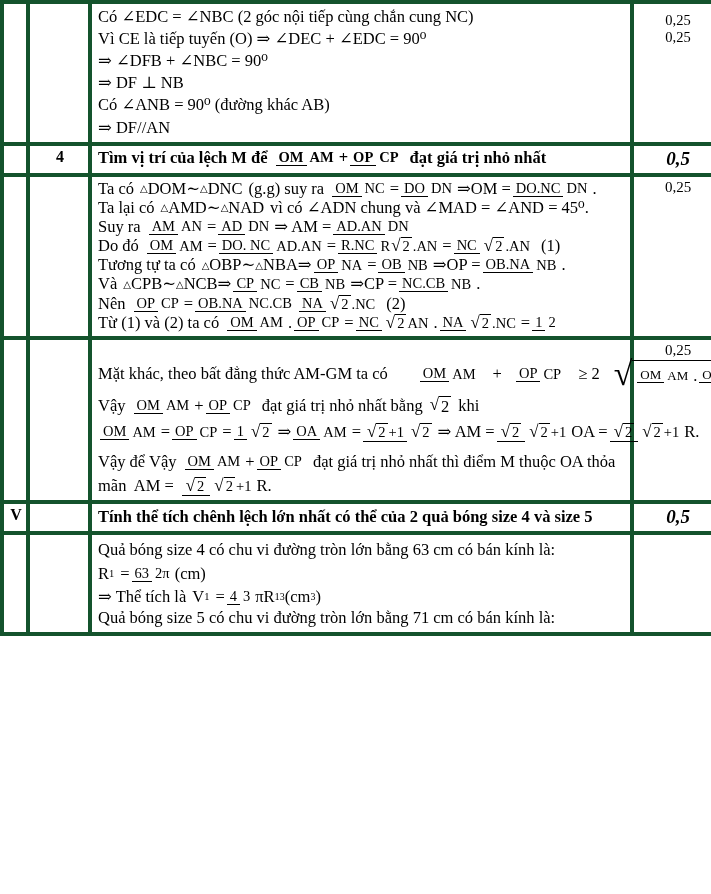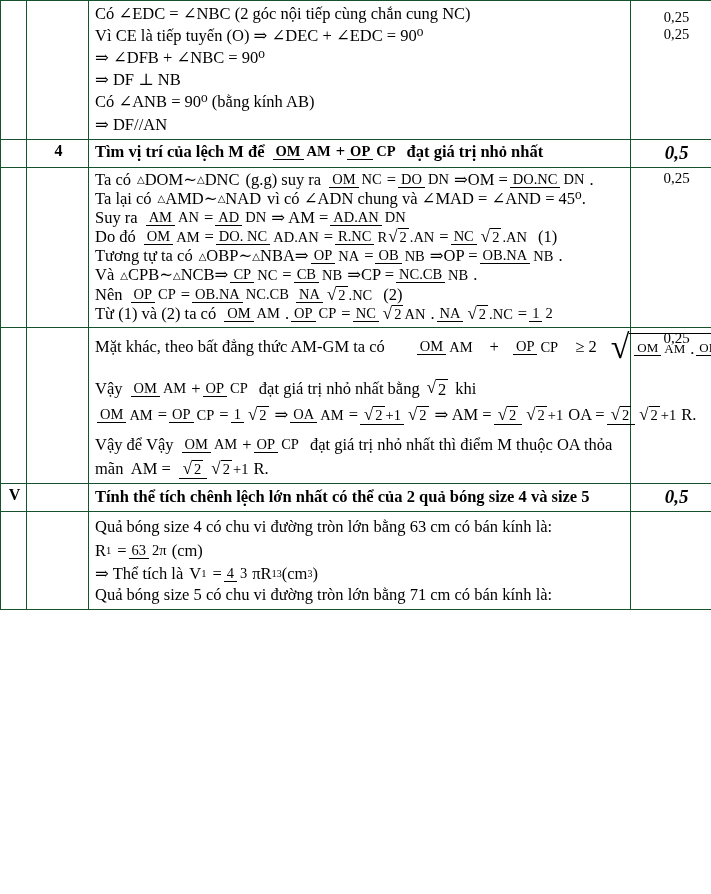--- a/index.html
+++ b/index.html
@@ -12,21 +12,21 @@
     font-family: "Liberation Serif", "DejaVu Serif", serif;
     color: #000;
     overflow: hidden;
   }
   table.answer-sheet {
     border-collapse: collapse;
     width: 711px;
     table-layout: fixed;
   }
   table.answer-sheet td {
-    border: 1px solid #14532d;
+    border: 4px solid #14532d;
     vertical-align: top;
     padding: 2px 4px 3px 6px;
   }
   td.col-roman   { width: 26px;  text-align: center; font-weight: bold; font-size: 16px; padding-top: 4px;}
   td.col-num     { width: 62px;  text-align: center; font-weight: bold; font-size: 16px; padding-top: 4px;}
   td.col-body    { width: 542px; }
   td.col-score   { width: 90px;  text-align: center; font-size: 14.5px; padding-top: 6px; }
   td.col-score.bold { font-weight: bold; font-size: 19px; font-style: italic; }
   td.score-split { padding: 0; }
 
@@ -84,21 +84,21 @@
 
   <tbody>
       <tr>
     <td class="col-roman"></td>
     <td class="col-num"></td>
     <td class="col-body">
       <div class="line">Có ∠EDC = ∠NBC (2 góc nội tiếp cùng chắn cung NC)</div>
       <div class="line">Vì CE là tiếp tuyến (O) ⇒ ∠DEC + ∠EDC = 90⁰</div>
       <div class="line">⇒ ∠DFB + ∠NBC = 90⁰</div>
       <div class="line">⇒ DF ⊥ NB</div>
-      <div class="line">Có ∠ANB = 90⁰ (bằng kính AB)</div>
+      <div class="line">Có ∠ANB = 90⁰ (đường khác AB)</div>
       <div class="line">⇒ DF//AN</div>
     </td>
     <td class="col-score score-split">
       <div class="score-split-inner">
         <div>0,25</div>
         <div>0,25</div>
       </div>
     </td>
   </tr>
 
@@ -348,21 +348,21 @@
     <td class="col-score">
       <div class="score-mid">0,25</div>
     </td>
   </tr>
 
   <tr>
     <td class="col-roman"></td>
     <td class="col-num"></td>
     <td class="col-body">
 
-      <div class="mline" style="margin-top:3px;gap:12px;">
+      <div class="mline" style="margin-top:18px;gap:12px;">
         <span class="tx">Mặt khác, theo bất đẳng thức AM-GM ta có</span>
             <span class="sp"></span>
         <span class="frac">
           <span class="num">OM</span>
           <span class="den">AM</span>
         </span>
         <span class="tx">+</span>
         <span class="frac">
           <span class="num">OP</span>
           <span class="den">CP</span>
@@ -382,21 +382,21 @@
             </span>
           </span>
         </span>
         <span class="tx">=</span>
         <span class="rad">
               <span class="sign">√</span>
               <span class="body">2</span>
             </span>
       </div>
 
-      <div class="mline" style="margin-top:17px;">
+      <div class="mline" style="margin-top:7px;">
         <span class="tx">Vậy</span>
             <span class="sp"></span>
         <span class="frac">
           <span class="num">OM</span>
           <span class="den">AM</span>
         </span>
         <span class="tx">+</span>
         <span class="frac">
           <span class="num">OP</span>
           <span class="den">CP</span>

